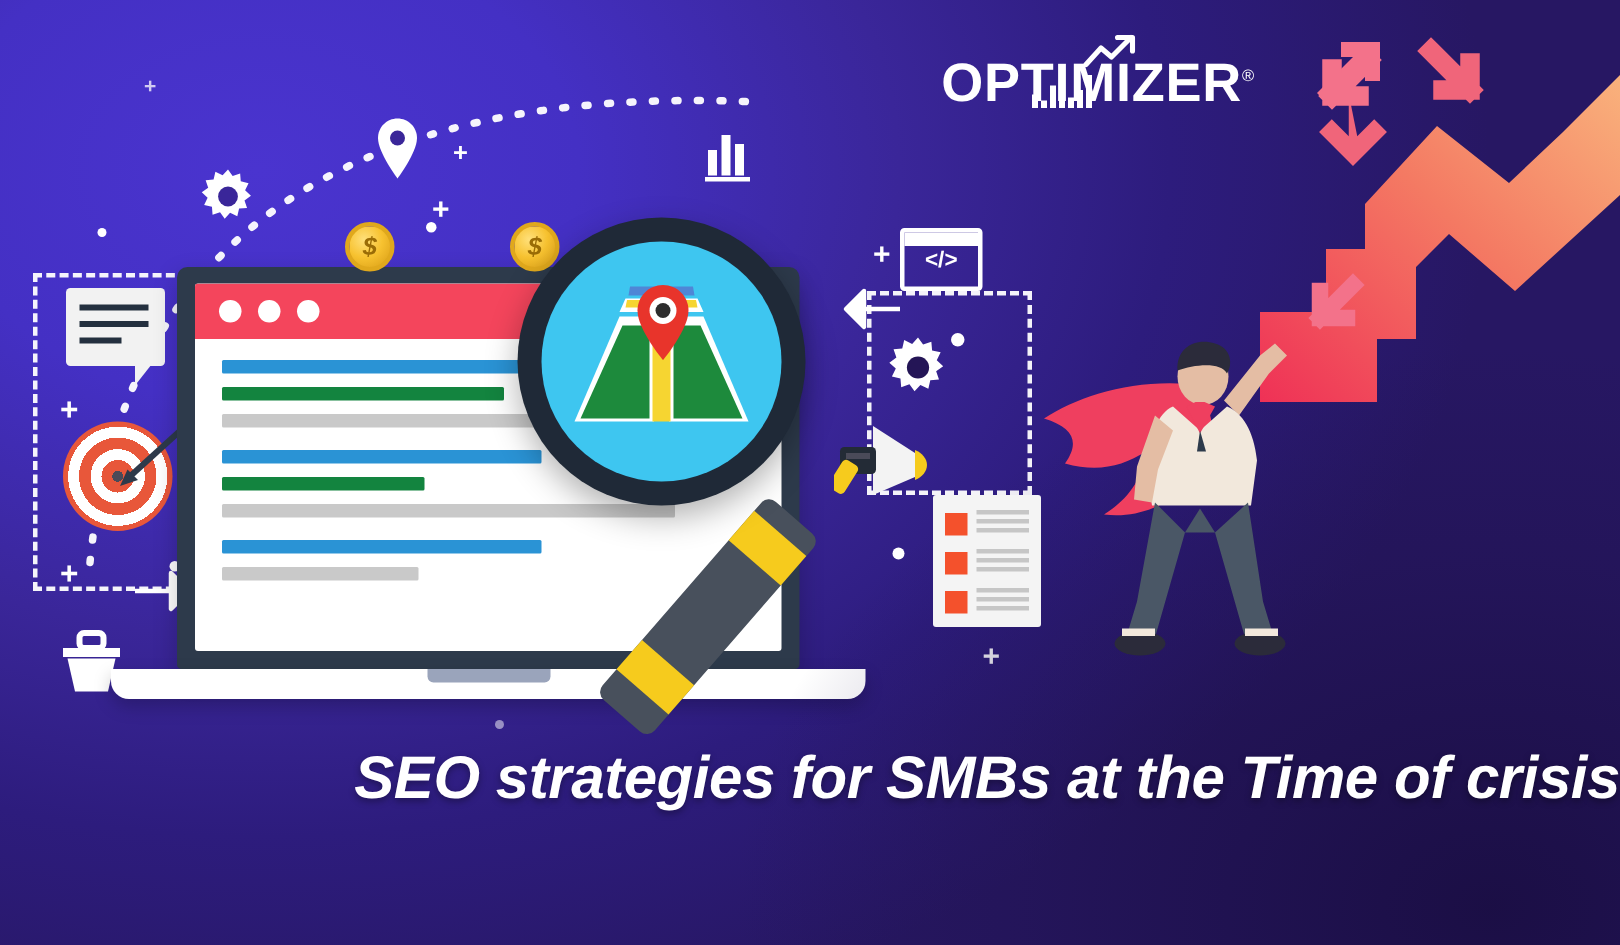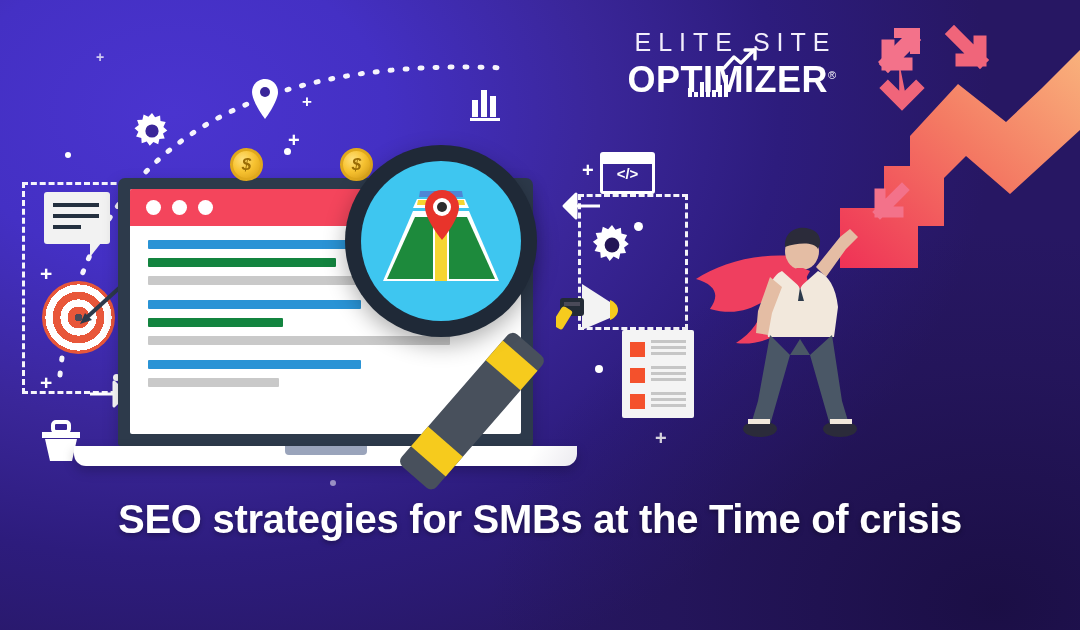--- a/index.html
+++ b/index.html
@@ -38,23 +38,23 @@
     letter-spacing:.5px; line-height:1;
   }
   .logo-main .reg{ font-size:11px; vertical-align:super; font-weight:normal; }
   .logo-bars{ position:absolute; left:76px; top:11px; display:flex; align-items:flex-end; gap:2px; height:24px; }
   .logo-bars i{ display:block; width:4px; background:#ffffff; }
   .logo-arrow{ position:absolute; left:110px; top:-14px; }
 
   
   .title{
     position:absolute; left:0; right:0; top:497px;
-    text-align:center; z-index:45;
+    text-align:right; z-index:45;
     color:#ffffff;
-    font-size:40px; font-weight:bold; 
+    font-size:40px; font-weight:bold; font-style:italic;
     letter-spacing:-.3px;
     text-shadow:0 2px 5px rgba(0,0,0,.35);
     font-family:"Liberation Sans", sans-serif;
   }
 
   
   .plus{ color:#ffffff; font-weight:bold; line-height:1; }
   .dot{ border-radius:50%; background:#ffffff; }
 
   .dashed-box{
@@ -388,21 +388,20 @@
     <path d="M142 120 L152 186 L158 206 L140 210 L128 168 L120 140 Z" fill="#4a5766"></path>
     <path d="M100 140 L120 140 L110 124 Z" fill="#4a5766"></path>
 
     <ellipse cx="70" cy="214" rx="17" ry="8" fill="#2b2b3a"></ellipse>
     <ellipse cx="150" cy="214" rx="17" ry="8" fill="#2b2b3a"></ellipse>
     <rect x="58" y="204" width="22" height="5" fill="#f2e8dc"></rect>
     <rect x="140" y="204" width="22" height="5" fill="#f2e8dc"></rect>
   </svg>
 
   <div class="layer logo">
-    <div class="logo-top">ELITE SITE</div>
     <div class="logo-main">
       <span>OPTIMIZER</span><span class="reg">®</span>
       <span class="logo-bars">
         <i style="height:9px"></i>
           <i style="height:5px"></i>
           <i style="height:15px"></i>
           <i style="height:19px"></i>
           <i style="height:7px"></i>
           <i style="height:12px"></i>
           <i style="height:22px"></i>

